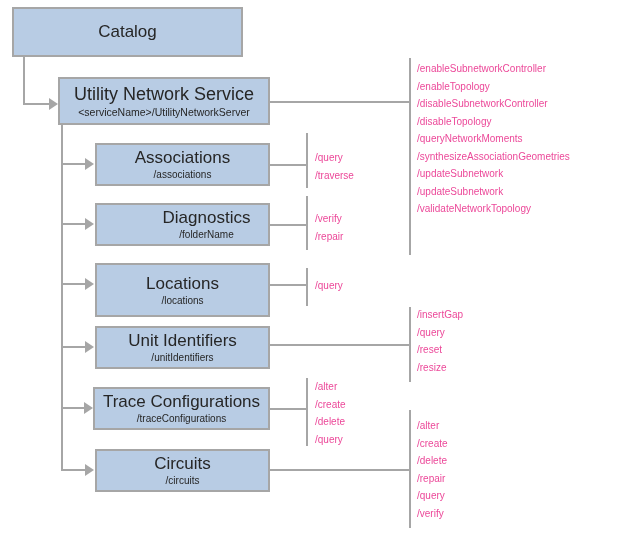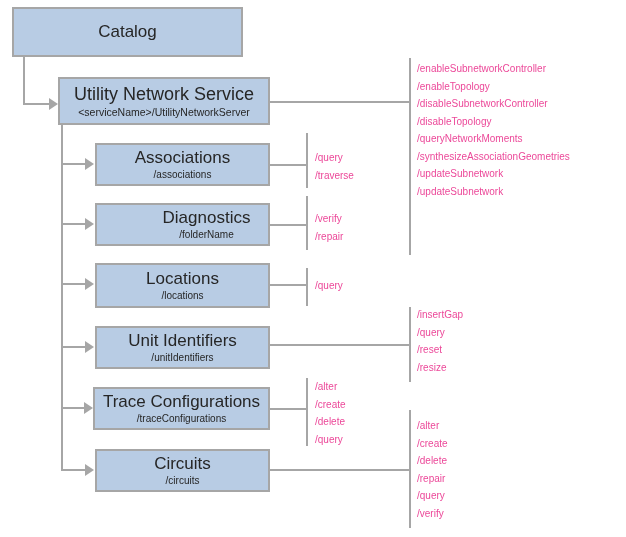--- a/index.html
+++ b/index.html
@@ -64,21 +64,21 @@
   <div class="box" style="left:95px; top:143px; width:175px; height:43px;">
     <div class="box-title title-sm">Associations</div>
     <div class="box-sub sub-sm">/associations</div>
   </div>
 
   <div class="box" style="left:95px; top:203px; width:175px; height:43px;padding-left:48px;">
     <div class="box-title title-sm">Diagnostics</div>
     <div class="box-sub sub-sm">/folderName</div>
   </div>
 
-  <div class="box" style="left:95px; top:263px; width:175px; height:45px;">
+  <div class="box" style="left:95px; top:263px; width:175px; height:54px;">
     <div class="box-title title-sm">Locations</div>
     <div class="box-sub sub-sm">/locations</div>
   </div>
 
   <div class="box" style="left:95px; top:326px; width:175px; height:43px;">
     <div class="box-title title-sm">Unit Identifiers</div>
     <div class="box-sub sub-sm">/unitIdentifiers</div>
   </div>
 
   <div class="box" style="left:93px; top:387px; width:177px; height:43px;">
@@ -119,20 +119,21 @@
   <div class="v-line" style="left:409px; top:58px; width:2px; height:197px;"></div>
   <div class="ep-group" style="left:417px; top:60px;">
       <span class="endpoint">/enableSubnetworkController</span>
       <span class="endpoint">/enableTopology</span>
       <span class="endpoint">/disableSubnetworkController</span>
       <span class="endpoint">/disableTopology</span>
       <span class="endpoint">/queryNetworkMoments</span>
       <span class="endpoint">/synthesizeAssociationGeometries</span>
       <span class="endpoint">/updateSubnetwork</span>
       <span class="endpoint">/updateSubnetwork</span>
+      <span class="endpoint">/validateNetworkTopology</span>
     </div>
 
   <div class="h-line" style="left:270px; top:164px; width:37px; height:2px;"></div>
   <div class="v-line" style="left:306px; top:133px; width:2px; height:55px;"></div>
   <div class="ep-group" style="left:315px; top:149px;">
       <span class="endpoint">/query</span>
       <span class="endpoint">/traverse</span>
     </div>
 
   <div class="h-line" style="left:270px; top:224px; width:37px; height:2px;"></div>

